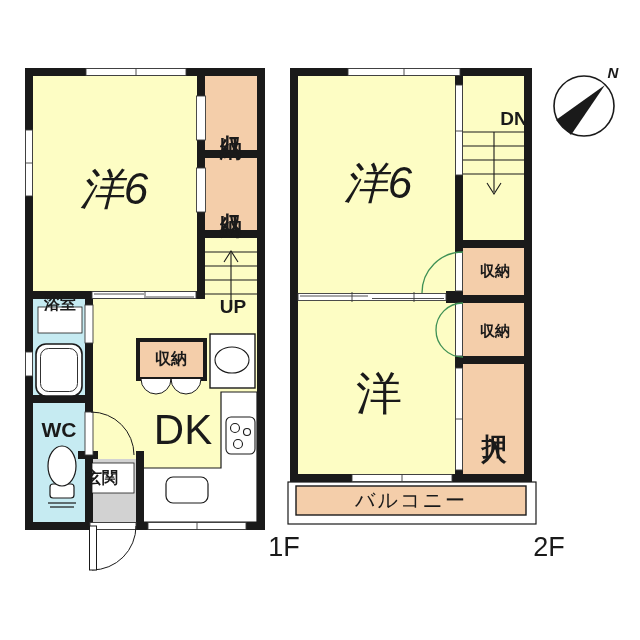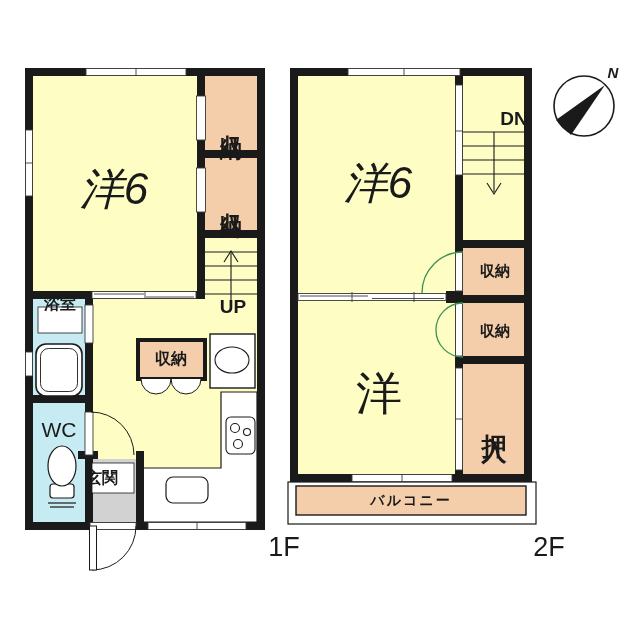--- a/index.html
+++ b/index.html
@@ -8,24 +8,24 @@
   .plan svg{position:absolute;left:0;top:0;}
   .lbl{position:absolute;transform:translate(-50%,-50%);line-height:1;
        white-space:nowrap;color:#1a1a1a;}
   .vert{writing-mode:vertical-rl;text-orientation:upright;letter-spacing:3px;}
   .xl{font-size:44px;font-weight:500;font-style:italic;}
   .big{font-size:42px;font-weight:500;}
   .huge{font-size:46px;font-weight:500;}
   .md{font-size:16px;font-weight:600;}
   .sm{font-size:15px;font-weight:600;}
   .dir{font-size:19px;font-weight:600;}
-  .wc{font-size:21px;font-weight:400;}
+  .wc{font-size:21px;font-weight:700;}
   .closet-v{font-size:22px;font-weight:600;}
   .oshi-v{font-size:25px;font-weight:600;}
-  .balc{font-size:14px;font-weight:700;letter-spacing:2px;}
+  .balc{font-size:20px;font-weight:400;letter-spacing:2px;}
   .floor{font-size:27px;font-weight:500;margin-left:32px;}
   .north{font-size:15px;font-weight:700;font-style:italic;}
   .win{fill:#ffffff;stroke:#3a3a3a;stroke-width:0.9;}
   .tick{stroke:#3a3a3a;stroke-width:0.9;}
 </style>
 </head>
 <body>
 
 <div class="plan">
 
@@ -168,20 +168,21 @@
     <polygon points="605,85 556,120 571,135" fill="#1a1a1a"></polygon>
   </g>
 </svg>
 
   <div class="lbl xl" style="left:114px;top:189px;">洋6</div>
   <div class="lbl closet-v vert" style="left:231px;top:120px;">収納</div>
   <div class="lbl closet-v vert" style="left:231px;top:198px;">収納</div>
   <div class="lbl dir" style="left:233px;top:306px;">UP</div>
   <div class="lbl md" style="left:60px;top:304px;">浴室</div>
   <div class="lbl wc" style="left:59px;top:429px;">WC</div>
+  <div class="lbl big" style="left:183px;top:430px;">DK</div>
   <div class="lbl md" style="left:171px;top:359px;">収納</div>
   <div class="lbl md" style="left:102px;top:478px;">玄関</div>
   <div class="lbl floor" style="left:252px;top:547px;">1F</div>
 
   <div class="lbl xl" style="left:378px;top:183px;">洋6</div>
   <div class="lbl dir" style="left:498px;top:118px;margin-left:16px;">DN</div>
   <div class="lbl sm" style="left:495px;top:270px;">収納</div>
   <div class="lbl sm" style="left:495px;top:330px;">収納</div>
   <div class="lbl huge" style="left:379px;top:393px;">洋</div>
   <div class="lbl oshi-v vert" style="left:494px;top:417px;">押入</div>

